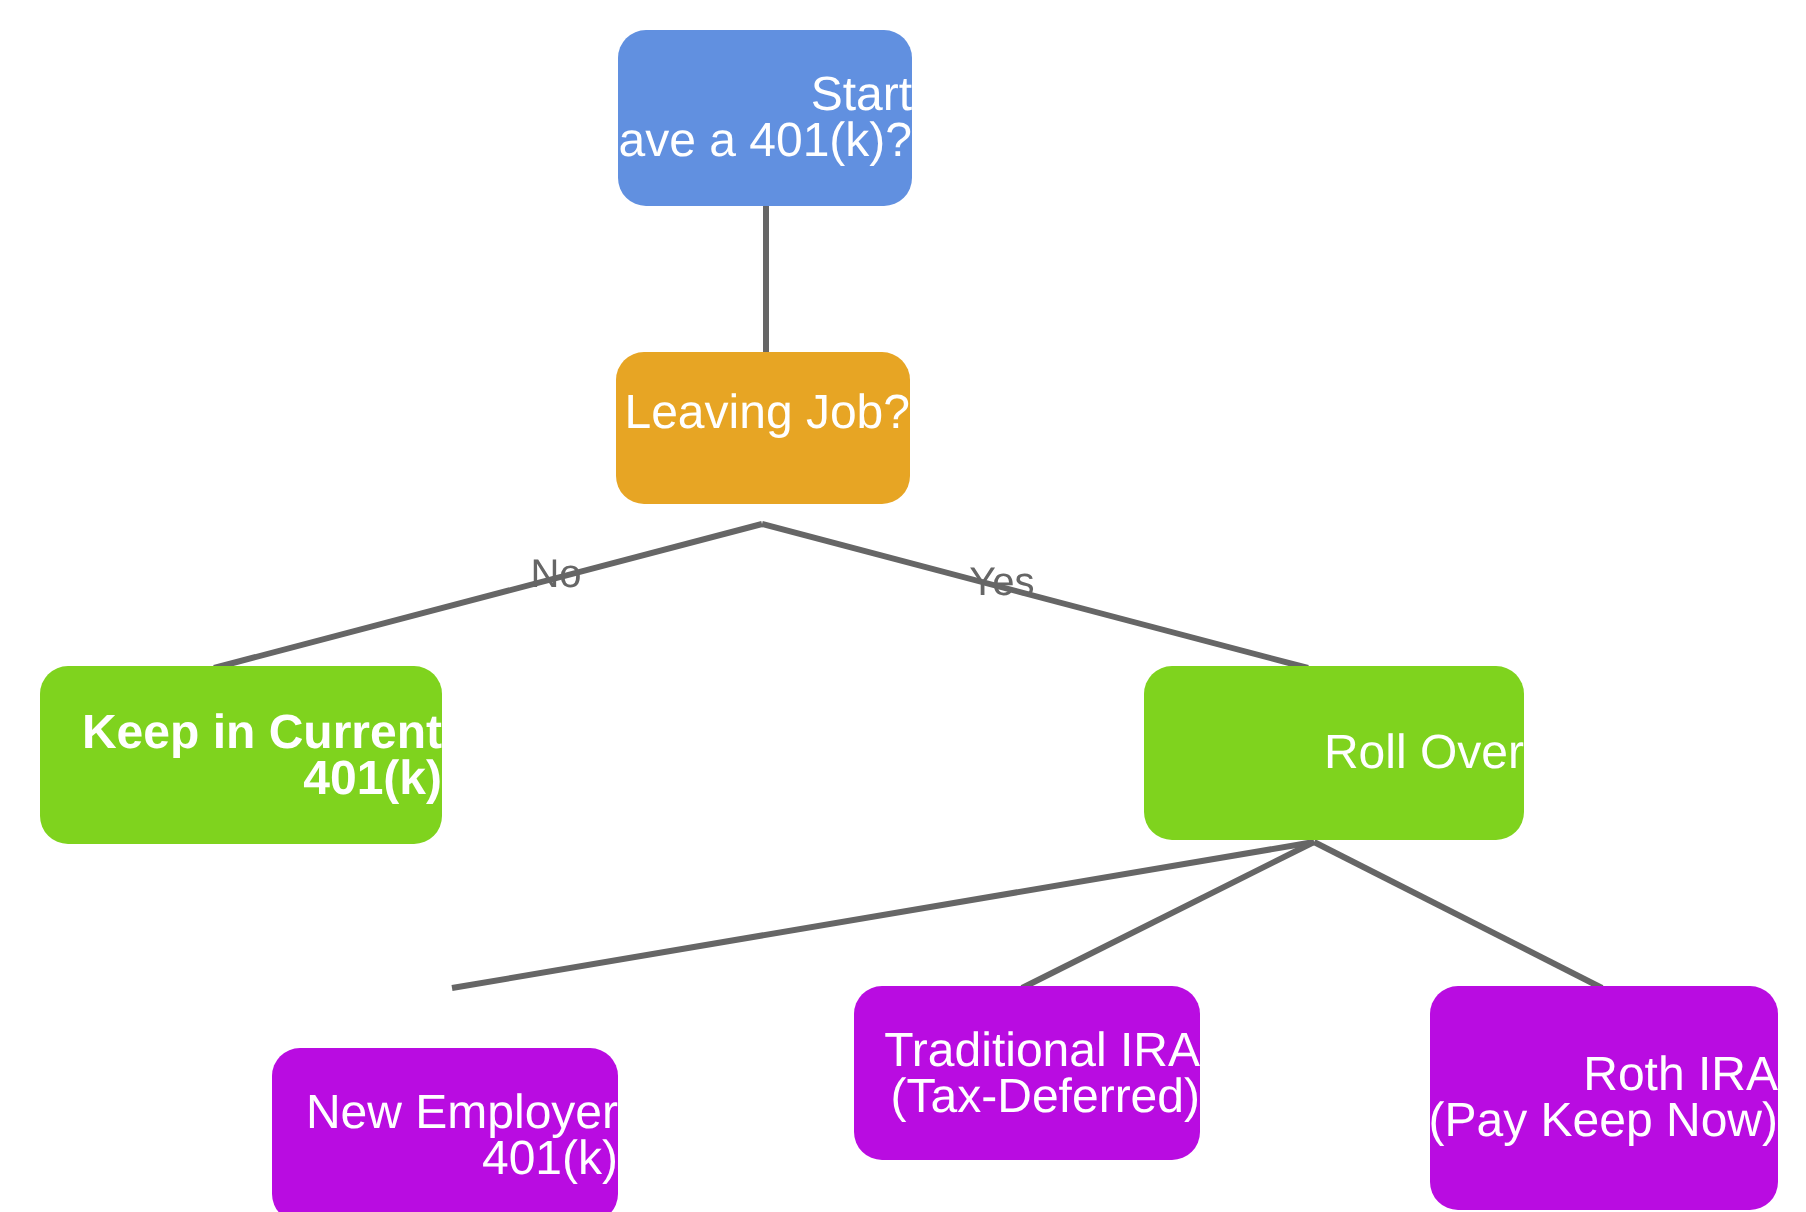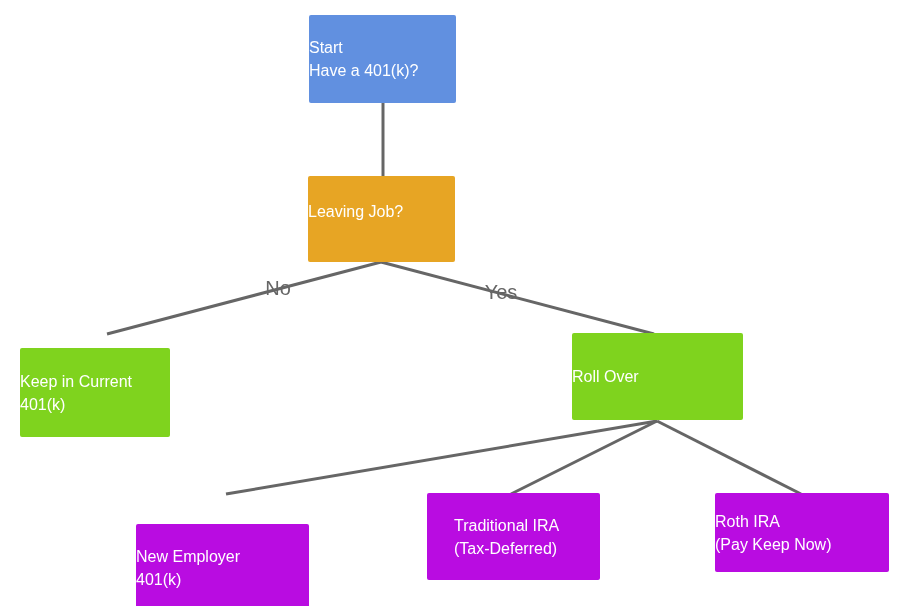--- a/index.html
+++ b/index.html
@@ -12,38 +12,38 @@
     height: 606px;
     background: #ffffff;
     overflow: hidden;
   }
 
   
   .node {
     position: absolute;
     display: flex;
     flex-direction: column;
-    align-items: flex-start;        
+    align-items: flex-end;        
     justify-content: center;
-    border-radius: 2px;
+    border-radius: 14px;
     color: #ffffff;
-    font-size: 16px;
+    font-size: 24px;
     line-height: 23px;
     z-index: 3;
     text-align: center;
   }
   .node span { white-space: nowrap; flex: 0 0 auto; }
 
   .n-start    { left: 309px; top: 15px;  width: 147px; height: 88px; }
-  .n-leaving  { left: 308px; top: 176px; width: 147px; height: 86px; padding-bottom: 16px; }
-  .n-keep     { left: 20px;  top: 348px; width: 150px; height: 89px; }
-  .n-rollover { left: 572px; top: 333px; width: 171px; height: 87px; }
+  .n-leaving  { left: 308px; top: 176px; width: 147px; height: 76px; padding-bottom: 16px; }
+  .n-keep     { left: 20px;  top: 333px; width: 201px; height: 89px; font-weight: bold; }
+  .n-rollover { left: 572px; top: 333px; width: 190px; height: 87px; }
   .n-newemp   { left: 136px; top: 493px; width: 173px; height: 87px; margin-top: 31px; }
   .n-tradira  { left: 427px; top: 493px; width: 173px; height: 87px; padding-left: 27px; }
-  .n-rothira  { left: 715px; top: 493px; width: 174px; height: 79px; }
+  .n-rothira  { left: 715px; top: 493px; width: 174px; height: 112px; }
 
   
   .edges {
     position: absolute;
     left: 0; top: 0;
     width: 903px; height: 606px;
     z-index: 2;                 
     pointer-events: none;
   }
   .edges line { stroke-width: 3; }

